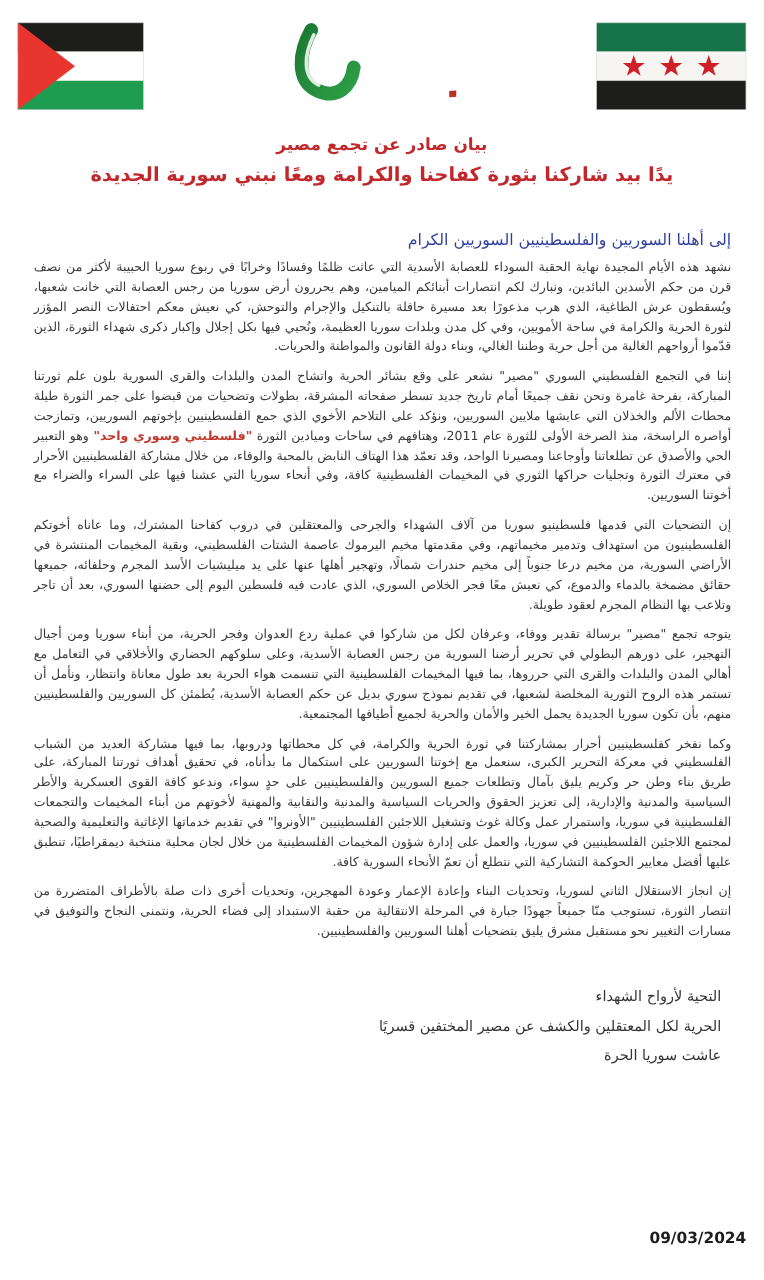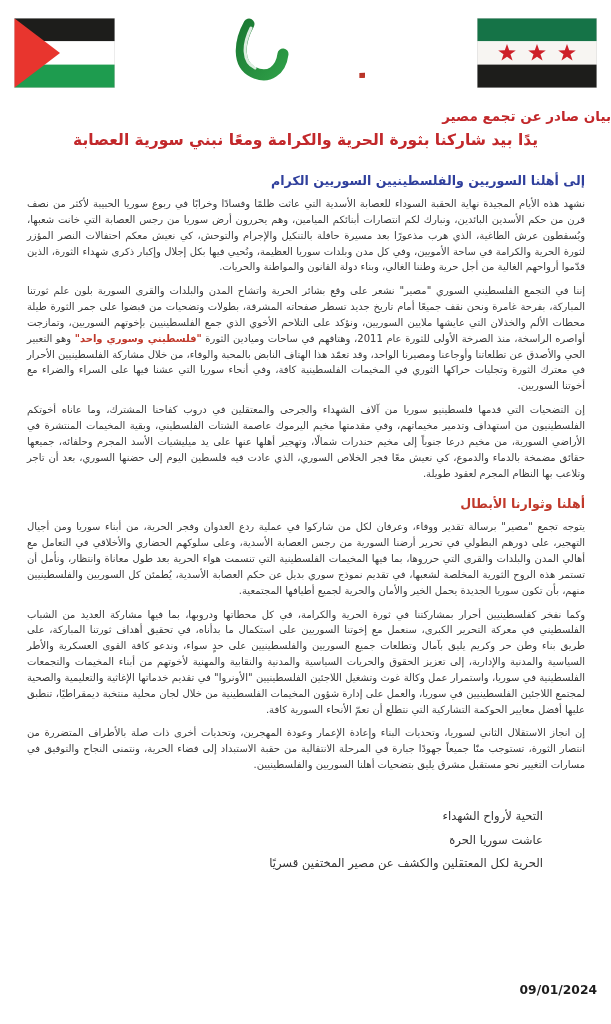--- a/index.html
+++ b/index.html
@@ -18,41 +18,41 @@
     justify-content:space-between;
     align-items:center;
     padding:12px 14px 0 14px;
     direction:ltr;
   }
   .flag{display:block;}
   .logo{display:block;}
   
   .title-1{
     margin-top:14px;
-    text-align:right;
+    text-align:center;
     font-size:13.5px;
     font-weight:bold;
     color:var(--red);
   }
   .title-2{
     margin-top:7px;
     text-align:center;
     font-size:15.5px;
     font-weight:bold;
     color:var(--red);
   }
   
   .content{
     direction:rtl;
     padding:0 26px 0 27px;
   }
   .h-blue{
-    margin-top:24px;
+    margin-top:35px;
     font-size:12.6px;
-    font-weight:bold;
+    font-weight:normal;
     color:var(--blue);
   }
   .h-red{
     margin-top:15px;
     font-size:12.6px;
     font-weight:bold;
     color:var(--red2);
   }
   .para{
     margin:8px 0 0 0;
@@ -62,21 +62,21 @@
     color:#3a3a3a;
   }
   .hl-red{
     color:var(--red2);
     font-weight:bold;
   }
   
   .closing{
     direction:rtl;
     margin-top:32px;
-    padding-right:68px;
+    padding-right:34px;
     text-align:right;
   }
   .closing-line{
     font-size:11.6px;
     line-height:23.5px;
     color:#333;
   }
   
   .date{
     position:absolute;
@@ -127,42 +127,41 @@
       <g fill="#ce2029">
         <polygon points="30,26 32.2,32.3 38.8,32.4 33.5,36.3 35.5,42.6 30,38.7 24.5,42.6 26.5,36.3 21.2,32.4 27.8,32.3"></polygon>
         <polygon points="60,26 62.2,32.3 68.8,32.4 63.5,36.3 65.5,42.6 60,38.7 54.5,42.6 56.5,36.3 51.2,32.4 57.8,32.3"></polygon>
         <polygon points="90,26 92.2,32.3 98.8,32.4 93.5,36.3 95.5,42.6 90,38.7 84.5,42.6 86.5,36.3 81.2,32.4 87.8,32.3"></polygon>
       </g>
       <rect x="0" y="0" width="120" height="70" fill="none" stroke="#d8d8d8" stroke-width="1"></rect>
     </svg>
   </div>
 
   <div class="title-1">بيان صادر عن تجمع مصير</div>
-  <div class="title-2">يدًا بيد شاركنا بثورة الحرية والكرامة ومعًا نبني سورية العصابة</div>
+  <div class="title-2">يدًا بيد شاركنا بثورة كفاحنا والكرامة ومعًا نبني سورية الجديدة</div>
 
   <div class="content">
 
     <div class="h-blue">إلى أهلنا السوريين والفلسطينيين السوريين الكرام</div>
 
     <p class="para">نشهد هذه الأيام المجيدة نهاية الحقبة السوداء للعصابة الأسدية التي عاثت ظلمًا وفسادًا وخرابًا في ربوع سوريا الحبيبة لأكثر من نصف قرن من حكم الأسدين البائدين، ونبارك لكم انتصارات أبنائكم الميامين، وهم يحررون أرض سوريا من رجس العصابة التي خانت شعبها، ويُسقطون عرش الطاغية، الذي هرب مذعورًا بعد مسيرة حافلة بالتنكيل والإجرام والتوحش، كي نعيش معكم احتفالات النصر المؤزر لثورة الحرية والكرامة في ساحة الأمويين، وفي كل مدن وبلدات سوريا العظيمة، ونُحيي فيها بكل إجلال وإكبار ذكرى شهداء الثورة، الذين قدّموا أرواحهم الغالية من أجل حرية وطننا الغالي، وبناء دولة القانون والمواطنة والحريات.</p>
 
     <p class="para"><span>إننا في التجمع الفلسطيني السوري "مصير" نشعر على وقع بشائر الحرية واتشاح المدن والبلدات والقرى السورية بلون علم ثورتنا المباركة، بفرحة غامرة ونحن نقف جميعًا أمام تاريخ جديد تسطر صفحاته المشرقة، بطولات وتضحيات من قبضوا على جمر الثورة طيلة محطات الألم والخذلان التي عايشها ملايين السوريين، ونؤكد على التلاحم الأخوي الذي جمع الفلسطينيين بإخوتهم السوريين، وتمازجت أواصره الراسخة، منذ الصرخة الأولى للثورة عام 2011، وهتافهم في ساحات وميادين الثورة </span><span class="hl-red">"فلسطيني وسوري واحد"</span><span> وهو التعبير الحي والأصدق عن تطلعاتنا وأوجاعنا ومصيرنا الواحد، وقد تعمّد هذا الهتاف النابض بالمحبة والوفاء، من خلال مشاركة الفلسطينيين الأحرار في معترك الثورة وتجليات حراكها الثوري في المخيمات الفلسطينية كافة، وفي أنحاء سوريا التي عشنا فيها على السراء والضراء مع أخوتنا السوريين.</span></p>
 
     <p class="para">إن التضحيات التي قدمها فلسطينيو سوريا من آلاف الشهداء والجرحى والمعتقلين في دروب كفاحنا المشترك، وما عاناه أخوتكم الفلسطينيون من استهداف وتدمير مخيماتهم، وفي مقدمتها مخيم اليرموك عاصمة الشتات الفلسطيني، وبقية المخيمات المنتشرة في الأراضي السورية، من مخيم درعا جنوباً إلى مخيم حندرات شمالًا، وتهجير أهلها عنها على يد ميليشيات الأسد المجرم وحلفائه، جميعها حقائق مضمخة بالدماء والدموع، كي نعيش معًا فجر الخلاص السوري، الذي عادت فيه فلسطين اليوم إلى حضنها السوري، بعد أن تاجر وتلاعب بها النظام المجرم لعقود طويلة.</p>
 
-    <div class="h-red">أهلنا وثوارنا الأبطال</div>
 
     <p class="para">يتوجه تجمع "مصير" برسالة تقدير ووفاء، وعرفان لكل من شاركوا في عملية ردع العدوان وفجر الحرية، من أبناء سوريا ومن أجيال التهجير، على دورهم البطولي في تحرير أرضنا السورية من رجس العصابة الأسدية، وعلى سلوكهم الحضاري والأخلاقي في التعامل مع أهالي المدن والبلدات والقرى التي حرروها، بما فيها المخيمات الفلسطينية التي تنسمت هواء الحرية بعد طول معاناة وانتظار، ونأمل أن تستمر هذه الروح الثورية المخلصة لشعبها، في تقديم نموذج سوري بديل عن حكم العصابة الأسدية، يُطمئن كل السوريين والفلسطينيين منهم، بأن تكون سوريا الجديدة يحمل الخير والأمان والحرية لجميع أطيافها المجتمعية.</p>
 
     <p class="para">وكما نفخر كفلسطينيين أحرار بمشاركتنا في ثورة الحرية والكرامة، في كل محطاتها ودروبها، بما فيها مشاركة العديد من الشباب الفلسطيني في معركة التحرير الكبرى، سنعمل مع إخوتنا السوريين على استكمال ما بدأناه، في تحقيق أهداف ثورتنا المباركة، على طريق بناء وطن حر وكريم يليق بآمال وتطلعات جميع السوريين والفلسطينيين على حدٍ سواء، وندعو كافة القوى العسكرية والأطر السياسية والمدنية والإدارية، إلى تعزيز الحقوق والحريات السياسية والمدنية والنقابية والمهنية لأخوتهم من أبناء المخيمات والتجمعات الفلسطينية في سوريا، واستمرار عمل وكالة غوث وتشغيل اللاجئين الفلسطينيين "الأونروا" في تقديم خدماتها الإغاثية والتعليمية والصحية لمجتمع اللاجئين الفلسطينيين في سوريا، والعمل على إدارة شؤون المخيمات الفلسطينية من خلال لجان محلية منتخبة ديمقراطيًا، تنطبق عليها أفضل معايير الحوكمة التشاركية التي نتطلع أن تعمّ الأنحاء السورية كافة.</p>
 
     <p class="para">إن انجاز الاستقلال الثاني لسوريا، وتحديات البناء وإعادة الإعمار وعودة المهجرين، وتحديات أخرى ذات صلة بالأطراف المتضررة من انتصار الثورة، تستوجب منّا جميعاً جهودًا جبارة في المرحلة الانتقالية من حقبة الاستبداد إلى فضاء الحرية، ونتمنى النجاح والتوفيق في مسارات التغيير نحو مستقبل مشرق يليق بتضحيات أهلنا السوريين والفلسطينيين.</p>
   </div>
 
   <div class="closing">
     <div class="closing-line">التحية لأرواح الشهداء</div>
+    <div class="closing-line">الحرية لكل المعتقلين والكشف عن مصير المختفين قسريًا</div>
     <div class="closing-line">عاشت سوريا الحرة</div>
-    <div class="closing-line">الحرية لكل المعتقلين والكشف عن مصير المختفين قسريًا</div>
   </div>
 
-  <div class="date">09/01/2024</div>
+  <div class="date">09/03/2024</div>
 
 </div>
 
 </body></html>

